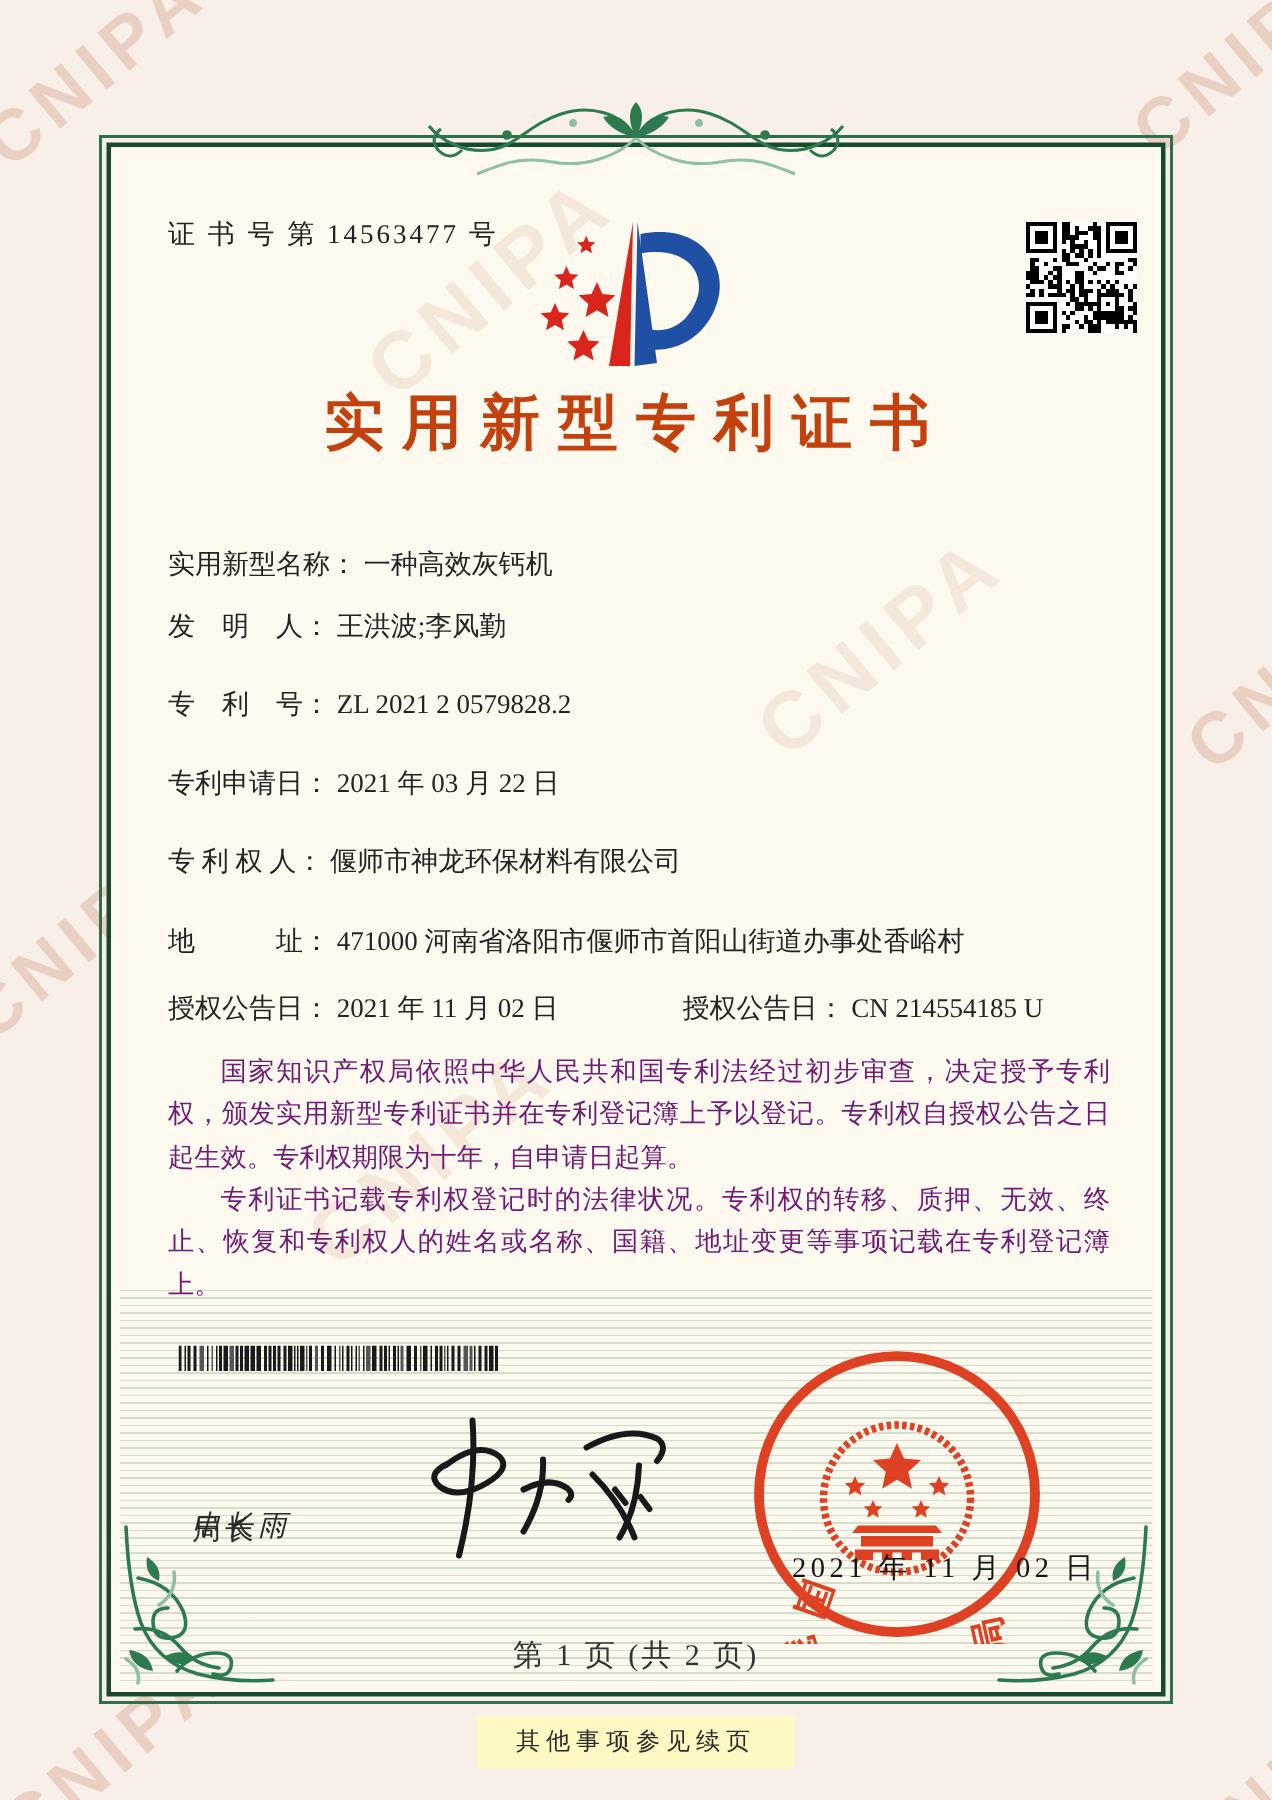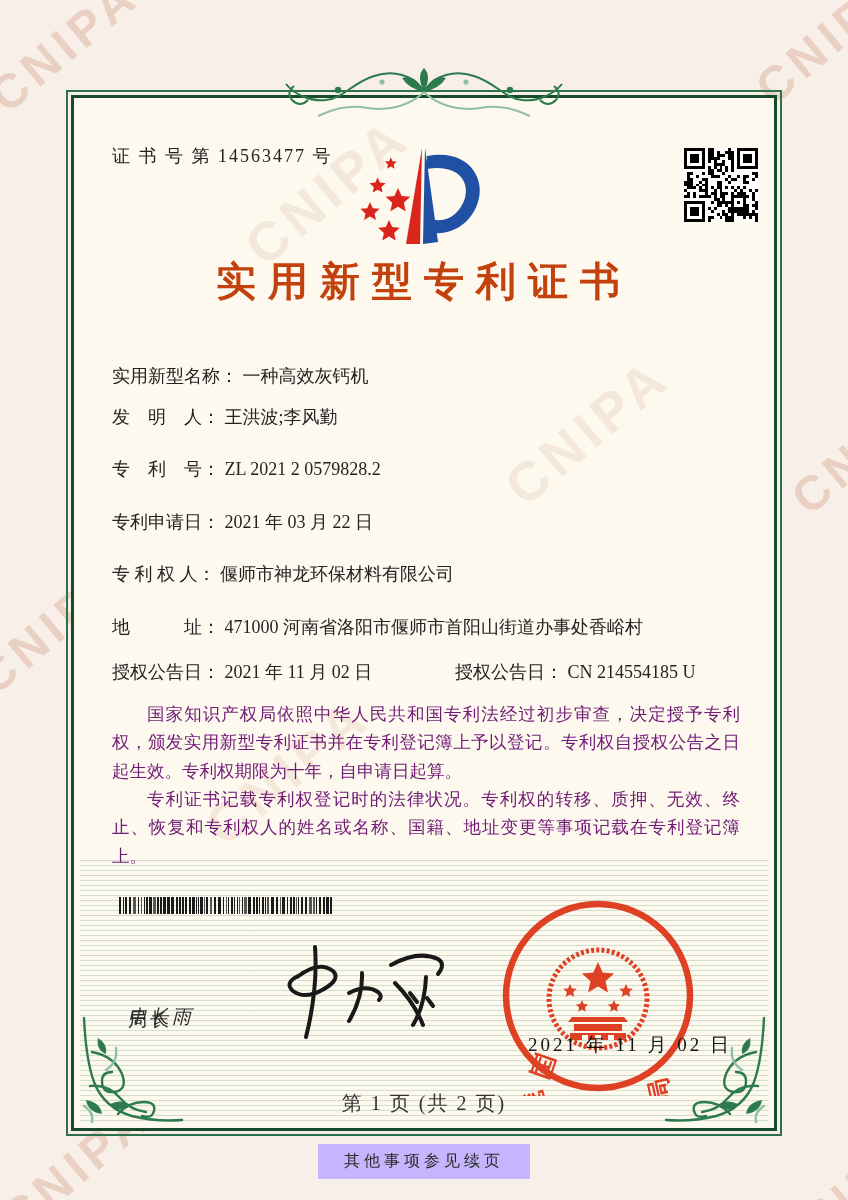--- a/index.html
+++ b/index.html
@@ -44,21 +44,21 @@
   .barcode { left:119px; top:897px; }
   .officer { font-family:"Liberation Sans","DejaVu Sans",sans-serif; font-size:19px;
              letter-spacing:3px; color:#2a2a2a; }
   .signature { left:252px; top:935px; }
   .seal { left:498px; top:896px; z-index:3; }
   .seal-date { left:528px; top:1032px; font-size:19px; letter-spacing:3px; color:#141414; z-index:5; }
 
   .page-num { left:66px; top:1090px; width:716px; text-align:center; font-size:20px;
               letter-spacing:2px; color:#333; }
   .cont-note { left:66px; top:1144px; width:716px; text-align:center; z-index:4; }
-  .cont-note span { display:inline-block; background:#c4b5fd; padding:7px 26px; font-size:16px;
+  .cont-note span { display:inline-block; background:#fef9c3; padding:7px 26px; font-size:16px;
                     letter-spacing:4px; color:#2b2b2b; }
 </style>
 </head>
 <body>
 
 <div class="page">
 
   <div class="wm wm-out" style="left:-24px; top:18px;">CNIPA</div>
   <div class="wm wm-out" style="left:742px; top:10px;">CNIPA</div>
   <div class="wm wm-out" style="left:778px; top:420px;">CNIPA</div>

